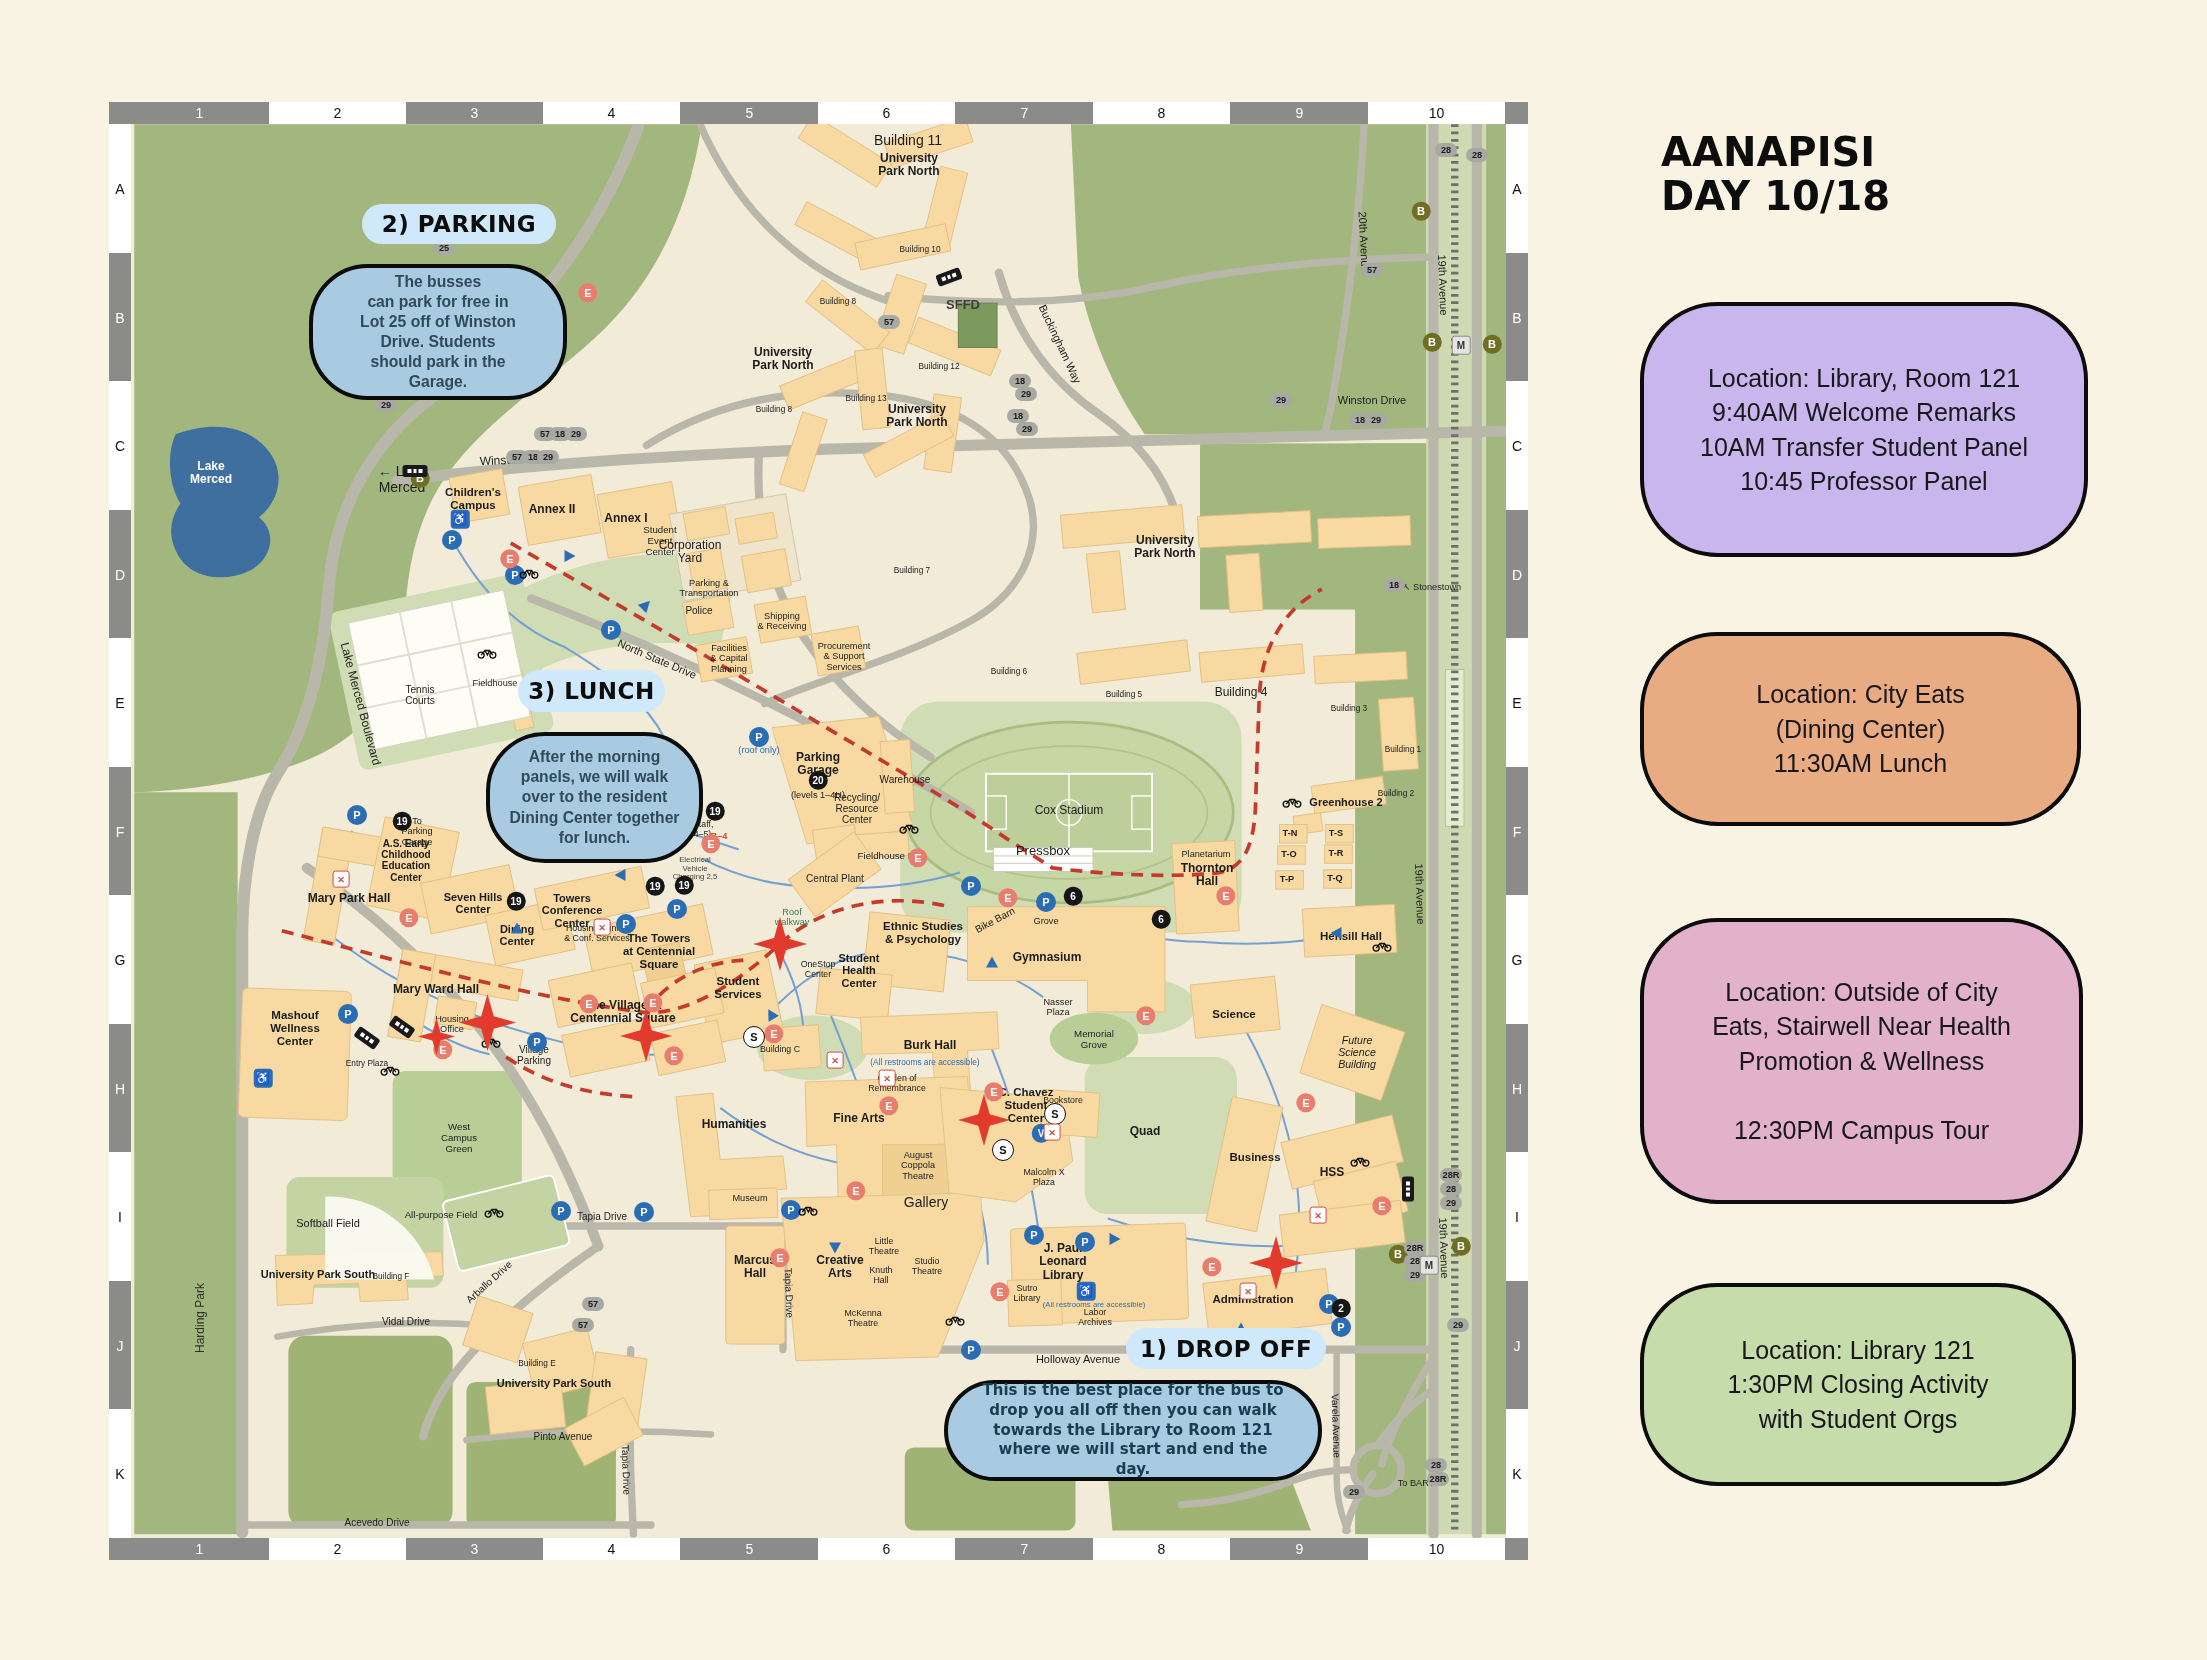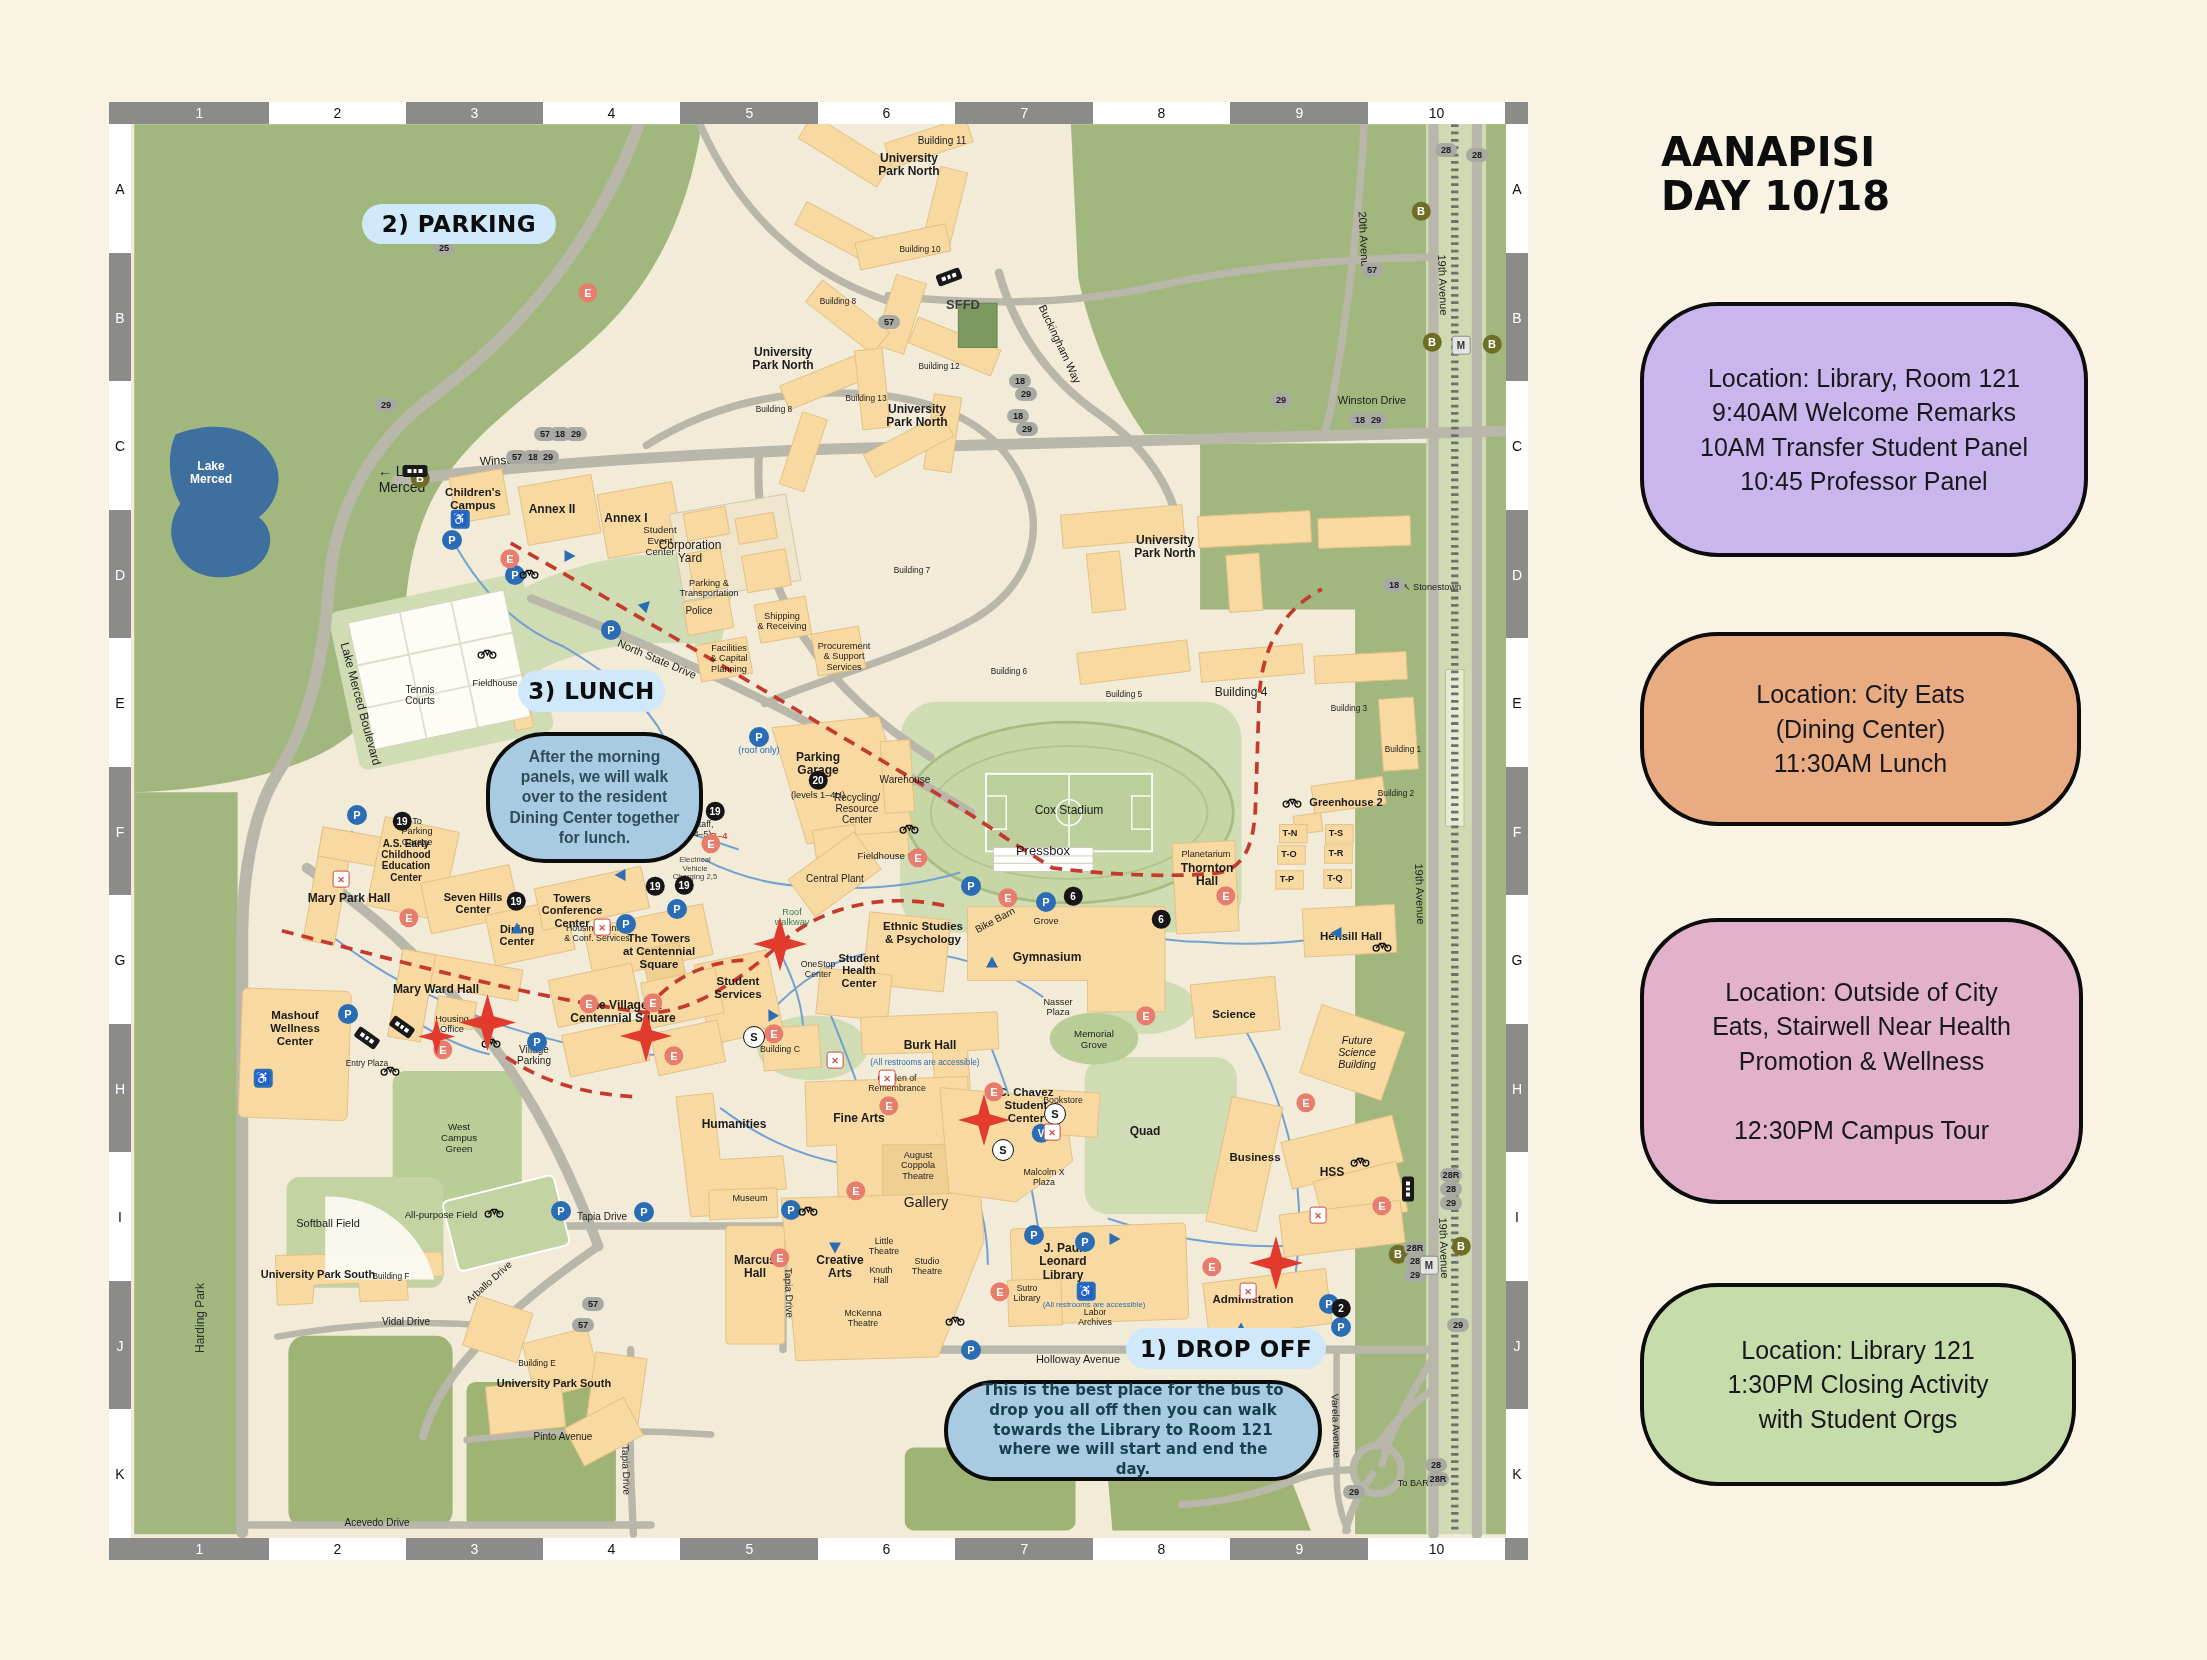--- a/index.html
+++ b/index.html
@@ -441,21 +441,21 @@
       <span class="mlab" style="left: 332px; top: 1113px; font-size: 9.7px; font-weight: 400; color: rgb(28, 28, 28); transform: translate(-50%, -50%) rotate(0deg);">All-purpose Field</span>
       <span class="mlab" style="left: 209px; top: 1172px; font-size: 11px; font-weight: 700; color: rgb(28, 28, 28); transform: translate(-50%, -50%) rotate(0deg);">University Park South</span>
       <span class="mlab" style="left: 282px; top: 1175px; font-size: 8.3px; font-weight: 400; color: rgb(28, 28, 28); transform: translate(-50%, -50%) rotate(0deg);">Building F</span>
       <span class="mlab" style="left: 445px; top: 1281px; font-size: 11px; font-weight: 700; color: rgb(28, 28, 28); transform: translate(-50%, -50%) rotate(0deg);">University Park South</span>
       <span class="mlab" style="left: 428px; top: 1262px; font-size: 8.3px; font-weight: 400; color: rgb(28, 28, 28); transform: translate(-50%, -50%) rotate(0deg);">Building E</span>
       <span class="mlab" style="left: 350px; top: 1036px; font-size: 9.7px; font-weight: 400; color: rgb(28, 28, 28); transform: translate(-50%, -50%) rotate(0deg);">West
 Campus
 Green</span>
       <span class="mlab" style="left: 1323px; top: 485px; font-size: 9.2px; font-weight: 400; color: rgb(28, 28, 28); transform: translate(-50%, -50%) rotate(0deg);">↖ Stonestown</span>
       <span class="mlab" style="left: 1312px; top: 1381px; font-size: 9.2px; font-weight: 400; color: rgb(28, 28, 28); transform: translate(-50%, -50%) rotate(0deg);">To BART ↘</span>
-      <span class="mlab" style="left: 799px; top: 39px; font-size: 10px; font-weight: 400; color: rgb(28, 28, 28); transform: translate(-50%, -50%) rotate(0deg); margin-left: 34px;">Building 11</span>
+      <span class="mlab" style="left: 799px; top: 39px; font-size: 14px; font-weight: 400; color: rgb(28, 28, 28); transform: translate(-50%, -50%) rotate(0deg);">Building 11</span>
       <span class="mlab" style="left: 811px; top: 148px; font-size: 8.3px; font-weight: 400; color: rgb(28, 28, 28); transform: translate(-50%, -50%) rotate(0deg);">Building 10</span>
       <span class="mlab" style="left: 729px; top: 200px; font-size: 8.3px; font-weight: 400; color: rgb(28, 28, 28); transform: translate(-50%, -50%) rotate(0deg);">Building 8</span>
       <span class="mlab" style="left: 665px; top: 308px; font-size: 8.3px; font-weight: 400; color: rgb(28, 28, 28); transform: translate(-50%, -50%) rotate(0deg);">Building 8</span>
       <span class="mlab" style="left: 830px; top: 265px; font-size: 8.3px; font-weight: 400; color: rgb(28, 28, 28); transform: translate(-50%, -50%) rotate(0deg);">Building 12</span>
       <span class="mlab" style="left: 757px; top: 297px; font-size: 8.3px; font-weight: 400; color: rgb(28, 28, 28); transform: translate(-50%, -50%) rotate(0deg);">Building 13</span>
       <span class="mlab" style="left: 803px; top: 469px; font-size: 8.3px; font-weight: 400; color: rgb(28, 28, 28); transform: translate(-50%, -50%) rotate(0deg);">Building 7</span>
       <span class="mlab" style="left: 900px; top: 570px; font-size: 8.3px; font-weight: 400; color: rgb(28, 28, 28); transform: translate(-50%, -50%) rotate(0deg);">Building 6</span>
       <span class="mlab" style="left: 1015px; top: 593px; font-size: 8.3px; font-weight: 400; color: rgb(28, 28, 28); transform: translate(-50%, -50%) rotate(0deg);">Building 5</span>
       <span class="mlab" style="left: 1132px; top: 591px; font-size: 12px; font-weight: 400; color: rgb(28, 28, 28); transform: translate(-50%, -50%) rotate(0deg);">Building 4</span>
       <span class="mlab" style="left: 1240px; top: 607px; font-size: 8.3px; font-weight: 400; color: rgb(28, 28, 28); transform: translate(-50%, -50%) rotate(0deg);">Building 3</span>
@@ -755,20 +755,26 @@
       <div class="rtile wh" style="top: 514px; left: 0px; width: 22px; height: 129px;">E</div>
       <div class="rtile" style="top: 643px; left: 0px; width: 22px; height: 129px;">F</div>
       <div class="rtile wh" style="top: 771px; left: 0px; width: 22px; height: 129px;">G</div>
       <div class="rtile" style="top: 900px; left: 0px; width: 22px; height: 129px;">H</div>
       <div class="rtile wh" style="top: 1028px; left: 0px; width: 22px; height: 129px;">I</div>
       <div class="rtile" style="top: 1157px; left: 0px; width: 22px; height: 129px;">J</div>
       <div class="rtile wh" style="top: 1285px; left: 0px; width: 22px; height: 129px;">K</div>
     </div>
 
   <div class="pill" style="left:253px;top:102px;width:194px;height:40px;">2) PARKING</div>
+  <div class="bubble soft" style="left:200px;top:162px;width:258px;height:136px;">The busses
+can park for free in
+Lot 25 off of Winston
+Drive. Students
+should park in the
+Garage.</div>
   <div class="pill" style="left:409px;top:568px;width:147px;height:42px;">3) LUNCH</div>
   <div class="bubble soft" style="left:377px;top:630px;width:217px;height:131px;">After the morning
 panels, we will walk
 over to the resident
 Dining Center together
 for lunch.</div>
   <div class="pill" style="left:1017px;top:1226px;width:200px;height:41px;">1) DROP OFF</div>
   <div class="bubble hard" style="left:835px;top:1278px;width:378px;height:101px;">This is the best place for the bus to
 drop you all  off then you can walk
 towards the Library to Room 121

